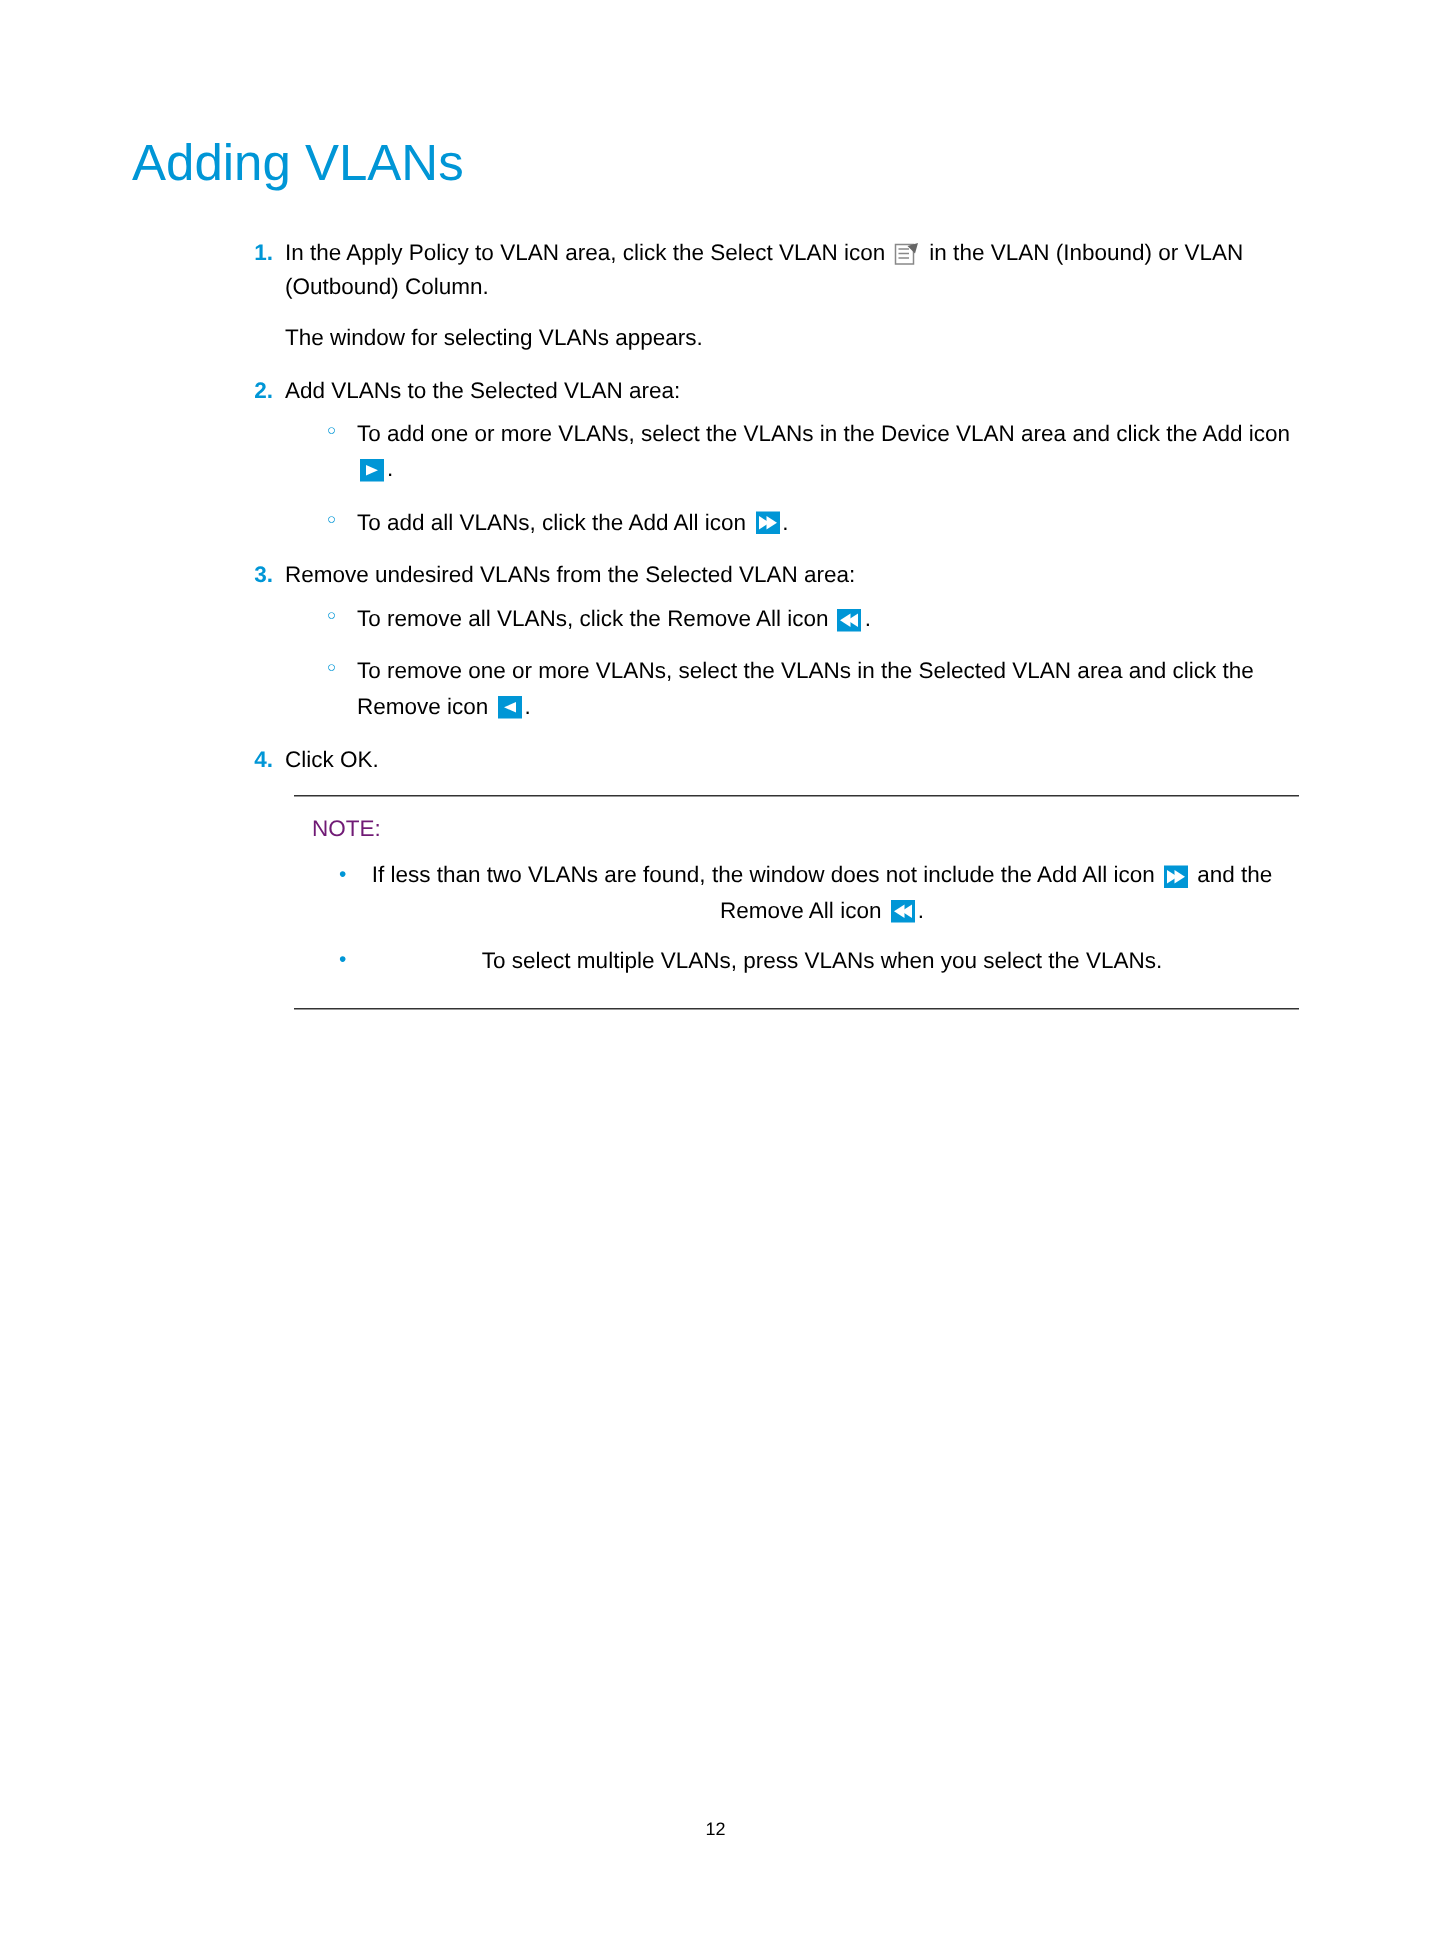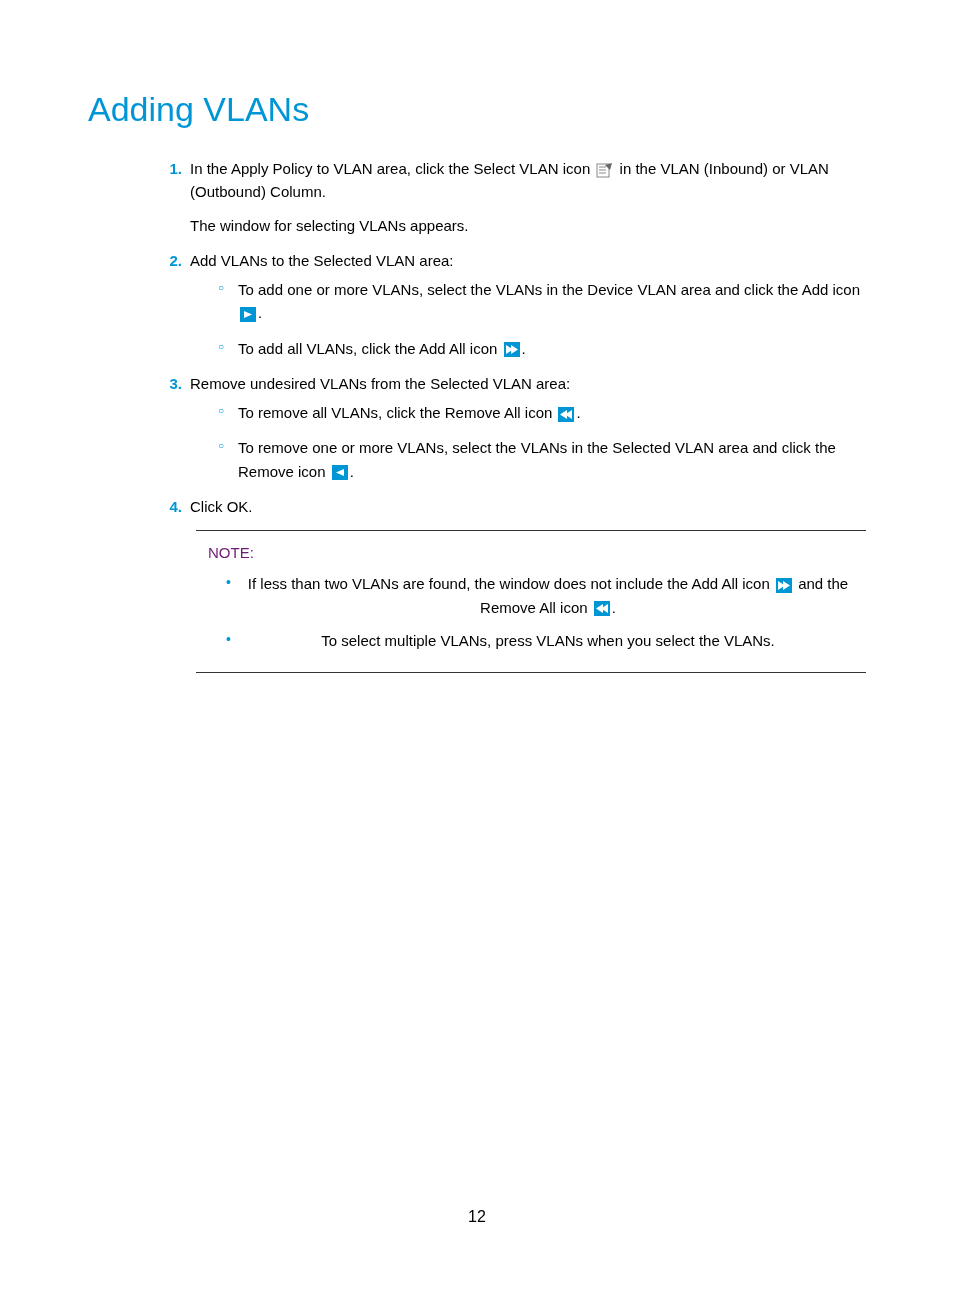--- a/index.html
+++ b/index.html
@@ -121,21 +121,21 @@
     left: 0;
     top: 0;
     color: #0096d6;
     font-size: 14px;
   }
   .page-num {
     position: absolute;
     left: 0; right: 0;
     bottom: 70px;
     text-align: center;
-    font-size: 16px;
+    font-size: 12px;
     color: #000;
   }
   b { font-weight: 400; }
 </style>
 </head>
 <body>
 
 <div class="page">
   <h1 class="title">Adding VLANs</h1>
 

